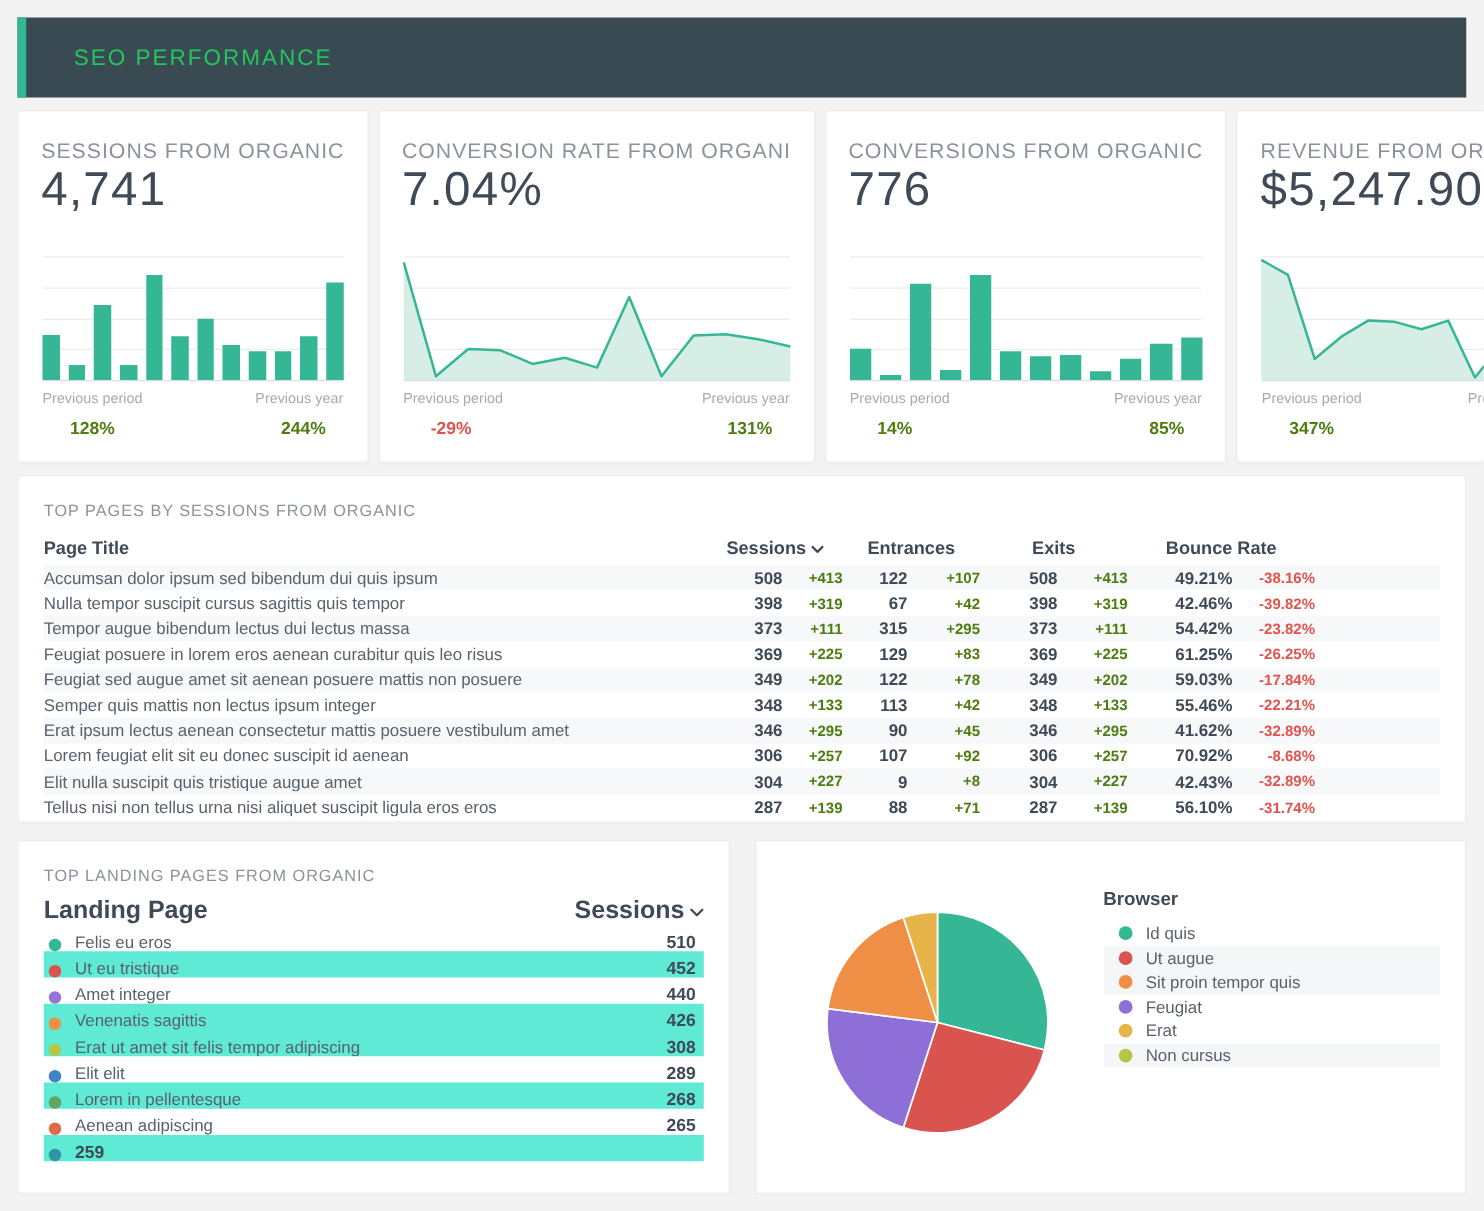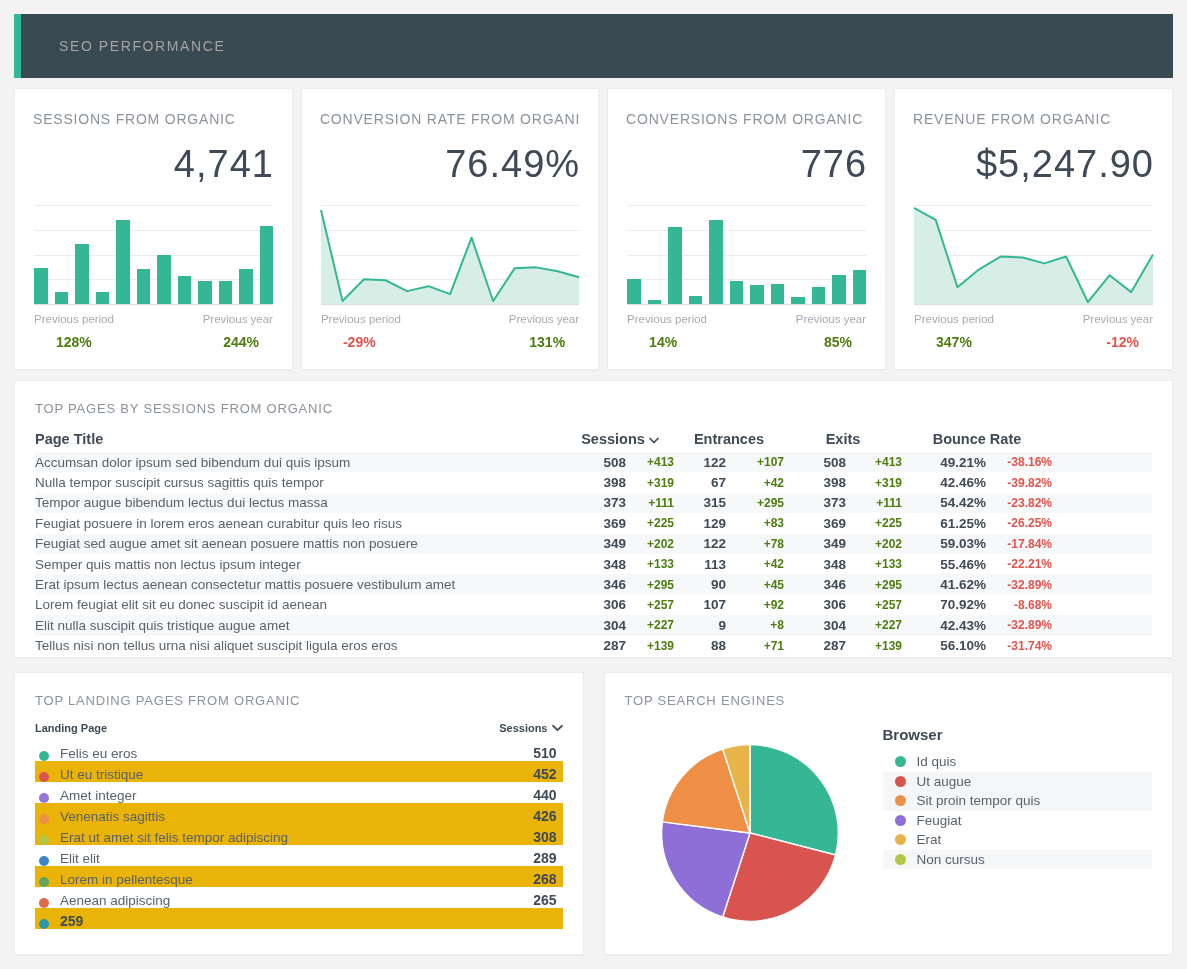--- a/index.html
+++ b/index.html
@@ -2,30 +2,30 @@
 <html><head>
 <meta charset="utf-8">
 <style>
   * { box-sizing: border-box; margin: 0; padding: 0; }
   html,body { width:1187px; min-height:969px; background:#f3f3f4;
     font-family:"Liberation Sans", sans-serif; color:#3f4a56; }
 
   
   .header { margin:14px 14px 0; height:64px; background:#3a4a53;
     border-left:7px solid #35b795; display:flex; align-items:center; padding-left:38px; }
-  .header-title { color:#a3a3a3; font-size:14px; letter-spacing:1.6px; font-weight:400; }
+  .header-title { color:#22c55e; font-size:18px; letter-spacing:1.6px; font-weight:400; }
 
   
   .cards { display:flex; gap:8px; margin:10px 14px 0; }
   .card { flex:1; position:relative; height:282px; background:#fff;
     border:1px solid #ececee; box-shadow:0 1px 2px rgba(0,0,0,.03); padding:22px 18px 0; }
-  .card-label { font-size:14px; color:#8b9299; letter-spacing:.8px;
+  .card-label { font-size:17px; color:#8b9299; letter-spacing:.8px;
     white-space:nowrap; overflow:hidden; }
-  .card-value { font-size:38px; font-weight:400; color:#3f4a56; text-align:right;
-    margin-top:16px; letter-spacing:1px; }
+  .card-value { font-size:38px; font-weight:400; color:#3f4a56; text-align:left;
+    margin-top:0; letter-spacing:1px; }
   .card-chart { position:absolute; left:19px; right:19px; top:116px; height:99px; }
   .gl { position:absolute; left:0; right:0; height:0; border-top:1px solid #e9ebed; }
   .gl.base { border-top:1px solid #dcdfe2; }
   .bars { position:absolute; left:0; right:0; bottom:0; height:85%;
     display:flex; align-items:flex-end; gap:7px; }
   .bar { flex:1; background:#35b795; }
   .card-chart svg.spark { position:absolute; inset:0; width:100%; height:100%; overflow:visible; }
   .cmp-labels { position:absolute; left:19px; right:19px; top:224px;
     display:flex; justify-content:space-between; font-size:11.5px; color:#a5abb1; }
   .cmp-values { position:absolute; left:19px; right:19px; top:245px;
@@ -49,23 +49,23 @@
     grid-template-columns:minmax(0,1fr) 60px 48px 52px 58px 62px 56px 84px 66px 100px; }
   .tp-row.stripe { background:#f7f8f9; }
   .tp-title { font-size:13.5px; color:#59626b; white-space:nowrap; overflow:hidden; }
   .num { text-align:right; font-weight:bold; font-size:13.5px; color:#3f4a56; white-space:nowrap; }
   .delta { text-align:right; font-weight:bold; font-size:12px; white-space:nowrap; }
 
   
   .bottom { display:flex; gap:20px; margin:14px 14px 14px; }
   .bottom .panel { flex:1; height:283px; padding:20px 20px 0; }
   .lp-header { display:flex; justify-content:space-between; align-items:center;
-    margin-top:8px; height:24px; font-weight:bold; font-size:11px; color:#3f4a56; }
+    margin-top:8px; height:24px; font-weight:bold; font-size:20px; color:#3f4a56; }
   .lp-row { display:flex; align-items:flex-end; height:21px; padding:0 6px 0 4px; }
-  .lp-row.stripe { background:#eab308; }
+  .lp-row.stripe { background:#5eead4; }
   .dot { width:10px; height:10px; border-radius:50%; margin-right:11px; flex:none; }
   .lp-label { flex:1; font-size:13.5px; color:#59626b; white-space:nowrap; overflow:hidden; }
   .lp-value { font-weight:bold; font-size:14px; color:#3f4a56; }
 
   .se-content { display:flex; margin-top:4px; }
   .pie-wrap { width:250px; display:flex; justify-content:center; padding-top:28px; }
   .pie-wrap svg { width:186px; height:186px; }
   .legend { flex:1; padding-left:8px; padding-top:14px; }
   .legend-title { font-weight:bold; font-size:15px; color:#3f4a56; margin-bottom:9px; }
   .legend-row { display:flex; align-items:center; height:19.5px; padding-left:12px; }
@@ -111,21 +111,21 @@
       <span>Previous year</span>
     </div>
     <div class="cmp-values">
       <span class="pos">128%</span>
       <span class="pos">244%</span>
     </div>
   </div>
 
   <div class="card">
     <div class="card-label">CONVERSION RATE FROM ORGANI</div>
-    <div class="card-value">76.49%</div>
+    <div class="card-value">7.04%</div>
     <div class="card-chart">
         <i class="gl" style="top: 0%;"></i>
         <i class="gl" style="top: 25%;"></i>
         <i class="gl" style="top: 50%;"></i>
         <i class="gl" style="top: 75%;"></i>
         <i class="gl base" style="top: 100%;"></i>
         <svg class="spark" viewBox="0 0 100 100" preserveAspectRatio="none">
           <polygon points="0.00,5 8.33,97 16.67,75 25.00,76 33.33,87 41.67,82 50.00,90 58.33,33 66.67,97 75.00,64 83.33,63 91.67,67 100.00,73 100,100 0,100" fill="#d6eee5"></polygon>
           <polyline points="0.00,5 8.33,97 16.67,75 25.00,76 33.33,87 41.67,82 50.00,90 58.33,33 66.67,97 75.00,64 83.33,63 91.67,67 100.00,73" fill="none" stroke="#35b795" stroke-width="2" stroke-linejoin="round" vector-effect="non-scaling-stroke"></polyline>
         </svg>
@@ -388,21 +388,20 @@
           <span class="lp-value">265</span>
         </div>
         <div class="lp-row stripe">
           <span class="dot" style="background: rgb(46, 150, 165);"></span>
           <span class="lp-value">259</span>
         </div>
       </div>
   </div>
 
   <div class="panel">
-    <div class="panel-title">TOP SEARCH ENGINES</div>
     <div class="se-content">
       <div class="pie-wrap">
           <svg viewBox="0 0 200 200">
             <path d="M100,100 L100.00,5.00 A95,95 0 0 1 192.02,123.63 Z" fill="#35b795" stroke="#ffffff" stroke-width="1.5" stroke-linejoin="round"></path>
             <path d="M100,100 L192.02,123.63 A95,95 0 0 1 70.64,190.35 Z" fill="#d9534f" stroke="#ffffff" stroke-width="1.5" stroke-linejoin="round"></path>
             <path d="M100,100 L70.64,190.35 A95,95 0 0 1 5.75,88.09 Z" fill="#8e6fd8" stroke="#ffffff" stroke-width="1.5" stroke-linejoin="round"></path>
             <path d="M100,100 L5.75,88.09 A95,95 0 0 1 70.64,9.65 Z" fill="#ee8f45" stroke="#ffffff" stroke-width="1.5" stroke-linejoin="round"></path>
             <path d="M100,100 L70.64,9.65 A95,95 0 0 1 100.00,5.00 Z" fill="#e7b44a" stroke="#ffffff" stroke-width="1.5" stroke-linejoin="round"></path>
           </svg>
         </div>

